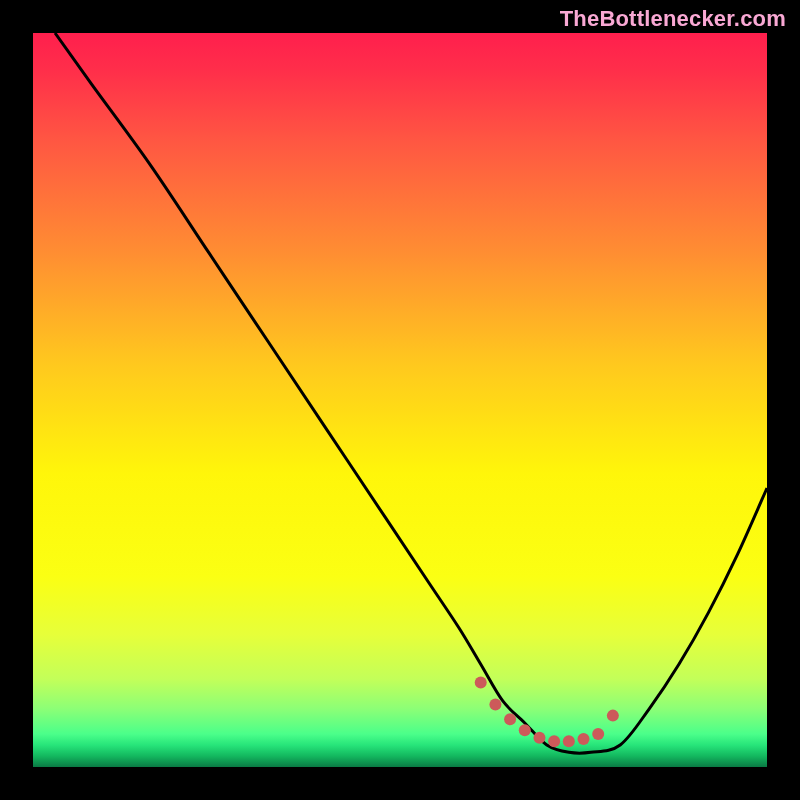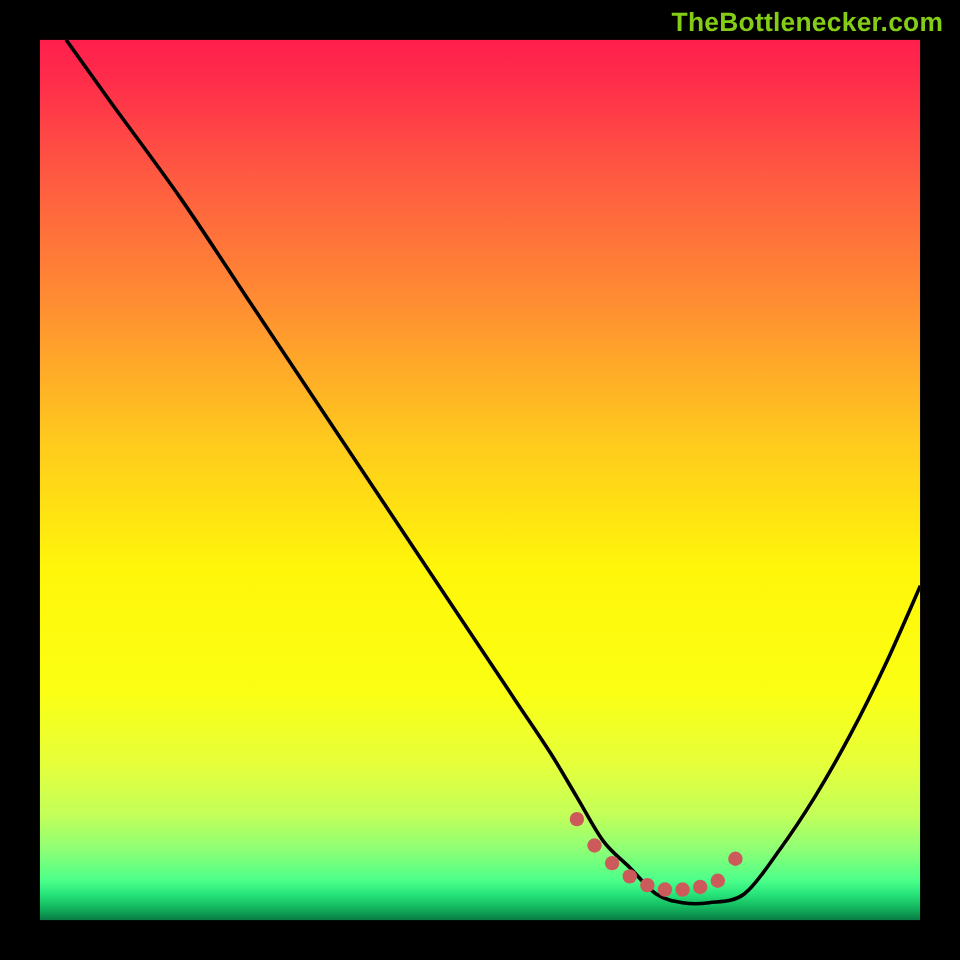--- a/index.html
+++ b/index.html
@@ -11,21 +11,21 @@
     overflow: hidden;
     position: relative;
   }
   .watermark {
     position: absolute;
     top: 6px;
     right: 14px;
     font-family: Arial, Helvetica, sans-serif;
     font-size: 22px;
     font-weight: bold;
-    color: #84cc16;
+    color: #f9a8d4;
     letter-spacing: 0.2px;
     z-index: 5;
   }
   .plot-frame {
     position: absolute;
     left: 33px;
     top: 33px;
     width: 734px;
     height: 734px;
     background: #000;

